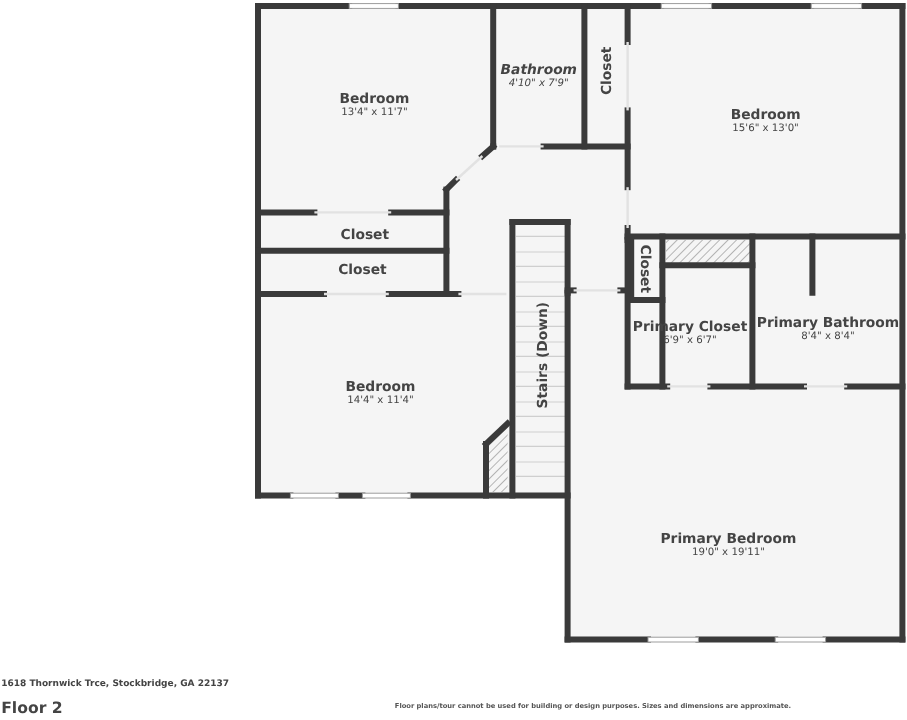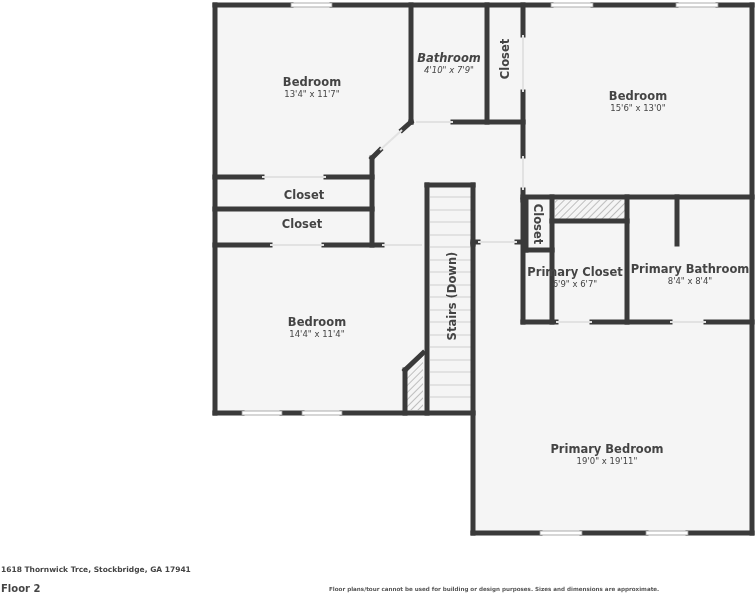--- a/index.html
+++ b/index.html
@@ -4,21 +4,21 @@
 <style>
   html, body { margin: 0; padding: 0; background: #ffffff; }
   body { width: 756px; height: 600px; position: relative; overflow: hidden; font-family: "DejaVu Sans", sans-serif; color: #3a3a3a; }
   #plan { position: absolute; left: 0; top: 0; width: 756px; height: 600px; }
   .room-label { position: absolute; text-align: center; white-space: nowrap; transform: translate(-50%, -50%); }
   .room-name { font-size: 11.5px; font-weight: bold; color: #444; display: block; line-height: 14px; }
   .room-dim { font-size: 8.5px; color: #444; display: block; line-height: 11px; }
   .vert { transform: translate(-50%, -50%) rotate(90deg); }
   .vert-ccw { transform: translate(-50%, -50%) rotate(-90deg); }
   .footer-address { position: absolute; left: 1px; top: 565px; font-size: 7.5px; font-weight: bold; color: #444; }
-  .footer-floor { position: absolute; left: 1px; top: 583px; font-size: 10px; font-weight: bold; color: #444; }
+  .footer-floor { position: absolute; left: 1px; top: 583px; font-size: 13px; font-weight: bold; color: #444; }
   .footer-disclaimer { position: absolute; left: 329px; top: 586px; font-size: 5.6px; font-weight: bold; color: #555; white-space: nowrap; }
 </style>
 </head>
 <body>
 
 <svg id="plan" viewBox="0 0 756 600" xmlns="http://www.w3.org/2000/svg">
   <defs>
     <pattern id="hatch" width="5" height="5" patternUnits="userSpaceOnUse" patternTransform="rotate(45)">
       <rect width="5" height="5" fill="#f5f5f5"></rect>
       <line x1="0" y1="0" x2="0" y2="5" stroke="#888" stroke-width="1"></line>
@@ -185,15 +185,15 @@
   <span class="room-dim">14'4" x 11'4"</span>
 </div>
 <div class="room-label vert-ccw" style="left:452px; top:296px;">
   <span class="room-name">Stairs (Down)</span>
 </div>
 <div class="room-label" style="left:607px; top:418px;margin-top:36px;">
   <span class="room-name">Primary Bedroom</span>
   <span class="room-dim">19'0" x 19'11"</span>
 </div>
 
-<div class="footer-address">1618 Thornwick Trce, Stockbridge, GA 17941</div>
+<div class="footer-address">1618 Thornwick Trce, Stockbridge, GA 22137</div>
 <div class="footer-floor">Floor 2</div>
 <div class="footer-disclaimer">Floor plans/tour cannot be used for building or design purposes. Sizes and dimensions are approximate.</div>
 
 </body></html>

